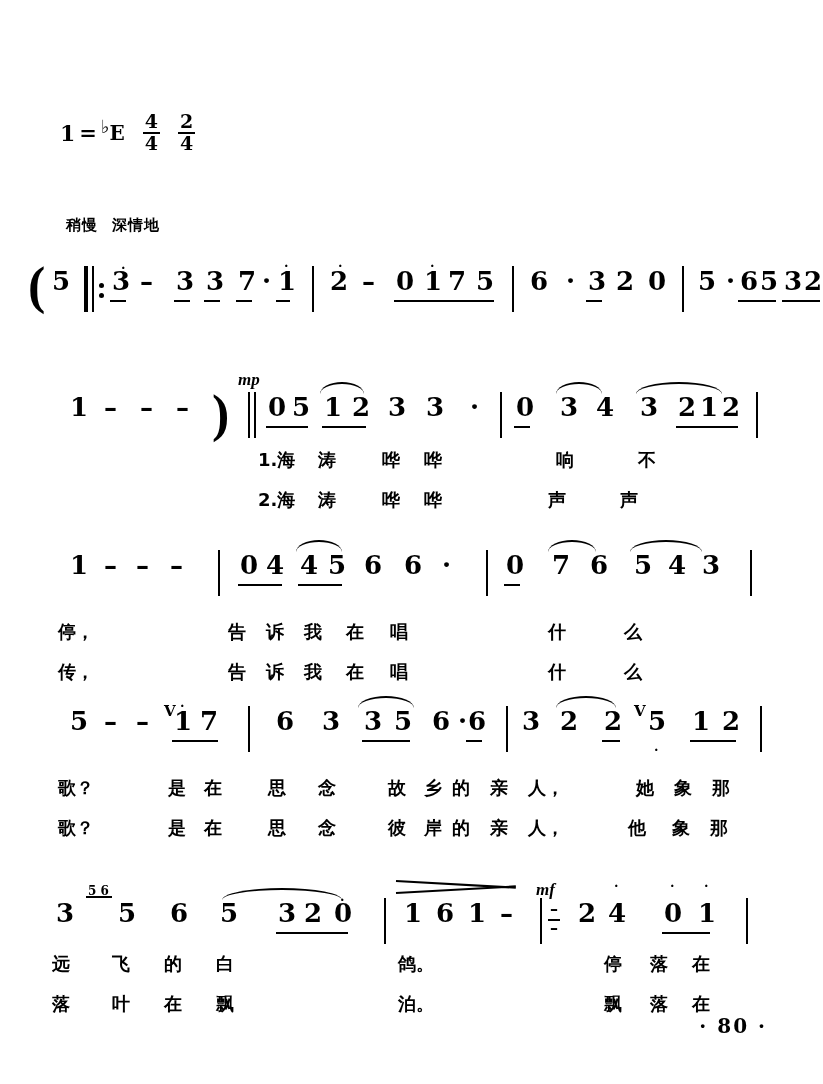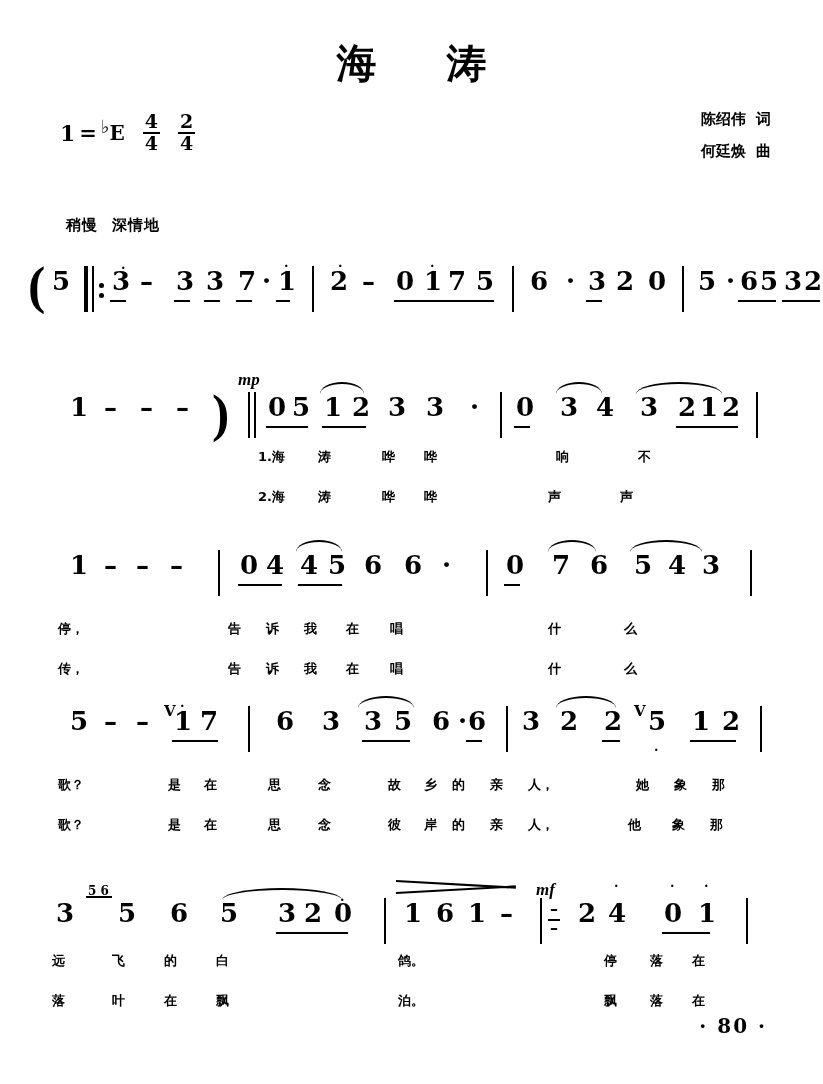--- a/index.html
+++ b/index.html
@@ -101,21 +101,21 @@
   }
   .notes .n {
     position: absolute;
     top: 0;
   }
   .lyric {
     position: relative;
     height: 40px;
     font-family: "DejaVu Sans", sans-serif;
     font-weight: 700;
-    font-size: 13px;
+    font-size: 18px;
     white-space: nowrap;
     padding-left: 40px;
   }
   .lyric .w { position: absolute; top: 0; }
 
   
   .bar {
     position: absolute;
     width: 2px;
     background: #000;
@@ -186,45 +186,36 @@
     font-weight: 700;
     font-size: 20px;
     letter-spacing: 2px;
   }
 </style>
 </head>
 <body>
 
 <div class="page">
 
-  <div class="title">海    涛</div>
 
   <div class="keyblock">
     <span class="one">1</span>
     <span class="eq">=</span>
     <span class="flat">♭</span>
     <span class="letter">E</span>
     <span class="frac">
       <span class="num">4</span>
       <span class="den">4</span>
     </span>
     <span class="frac">
       <span class="num">2</span>
       <span class="den">4</span>
     </span>
   </div>
 
-  <div class="credits">
-    <div>
-      <span>陈绍伟</span><span class="role">词</span>
-    </div>
-    <div>
-      <span>何廷焕</span><span class="role">曲</span>
-    </div>
-  </div>
 
   <div class="tempo">
     <span>稍慢</span><span class="gap"></span><span>深情地</span>
   </div>
 
   <div class="system" style="top:266px;">
     <div class="notes">
 
       <span class="paren" style="left:28px; top:-10px;">(</span>
       <span class="n" style="left:52px;">5</span>

